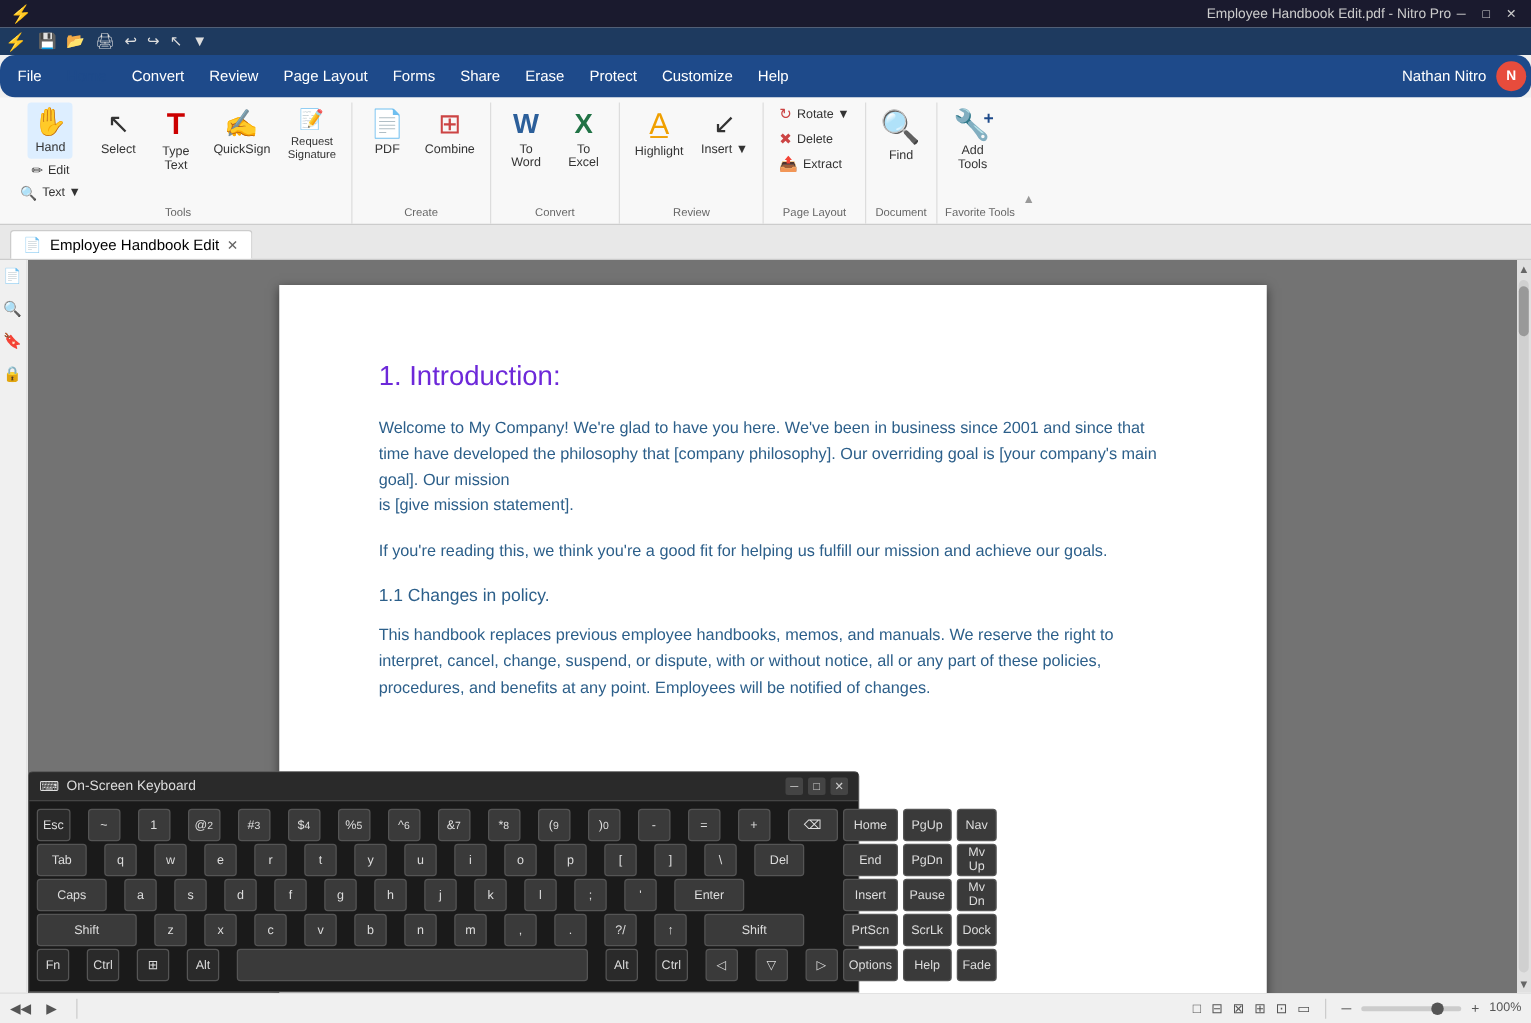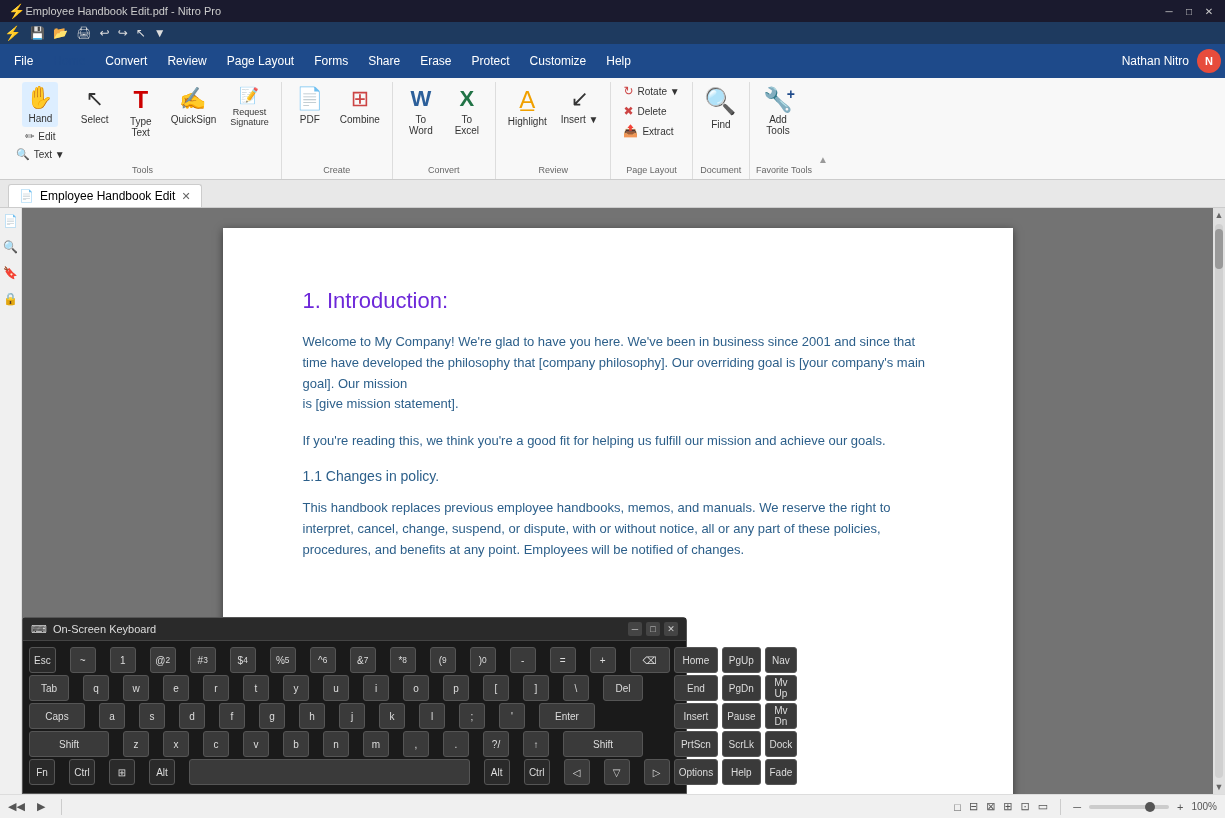--- a/index.html
+++ b/index.html
@@ -9,21 +9,21 @@
     #title-bar {
       height: 22px;
       background: #1a1a2e;
       display: flex;
       align-items: center;
       justify-content: space-between;
       padding: 0 8px;
       color: #ccc;
       font-size: 11px;
     }
-    #title-bar .title { flex: 1; text-align: left; }
+    #title-bar .title { flex: 1; text-align: right; }
     #title-bar .win-controls { display: flex; gap: 4px; }
     #title-bar .win-btn { width: 16px; height: 14px; display: flex; align-items: center; justify-content: center; font-size: 10px; cursor: pointer; color: #ccc; }
 
     
     #quick-access {
       height: 22px;
       background: #1e3a5f;
       display: flex;
       align-items: center;
       padding: 0 4px;
@@ -31,20 +31,21 @@
     }
     #quick-access .qa-icon { color: #ddd; font-size: 12px; padding: 2px 3px; cursor: pointer; }
 
     
     #menu-bar {
       height: 28px;
       background: #1e4a8a;
       display: flex;
       align-items: stretch;
       padding: 17px 4px;
+      border-radius: 12px;
     }
     .menu-item {
       padding: 0 10px;
       color: white;
       font-size: 12px;
       display: flex;
       align-items: center;
       cursor: pointer;
       border-radius: 3px;
     }

